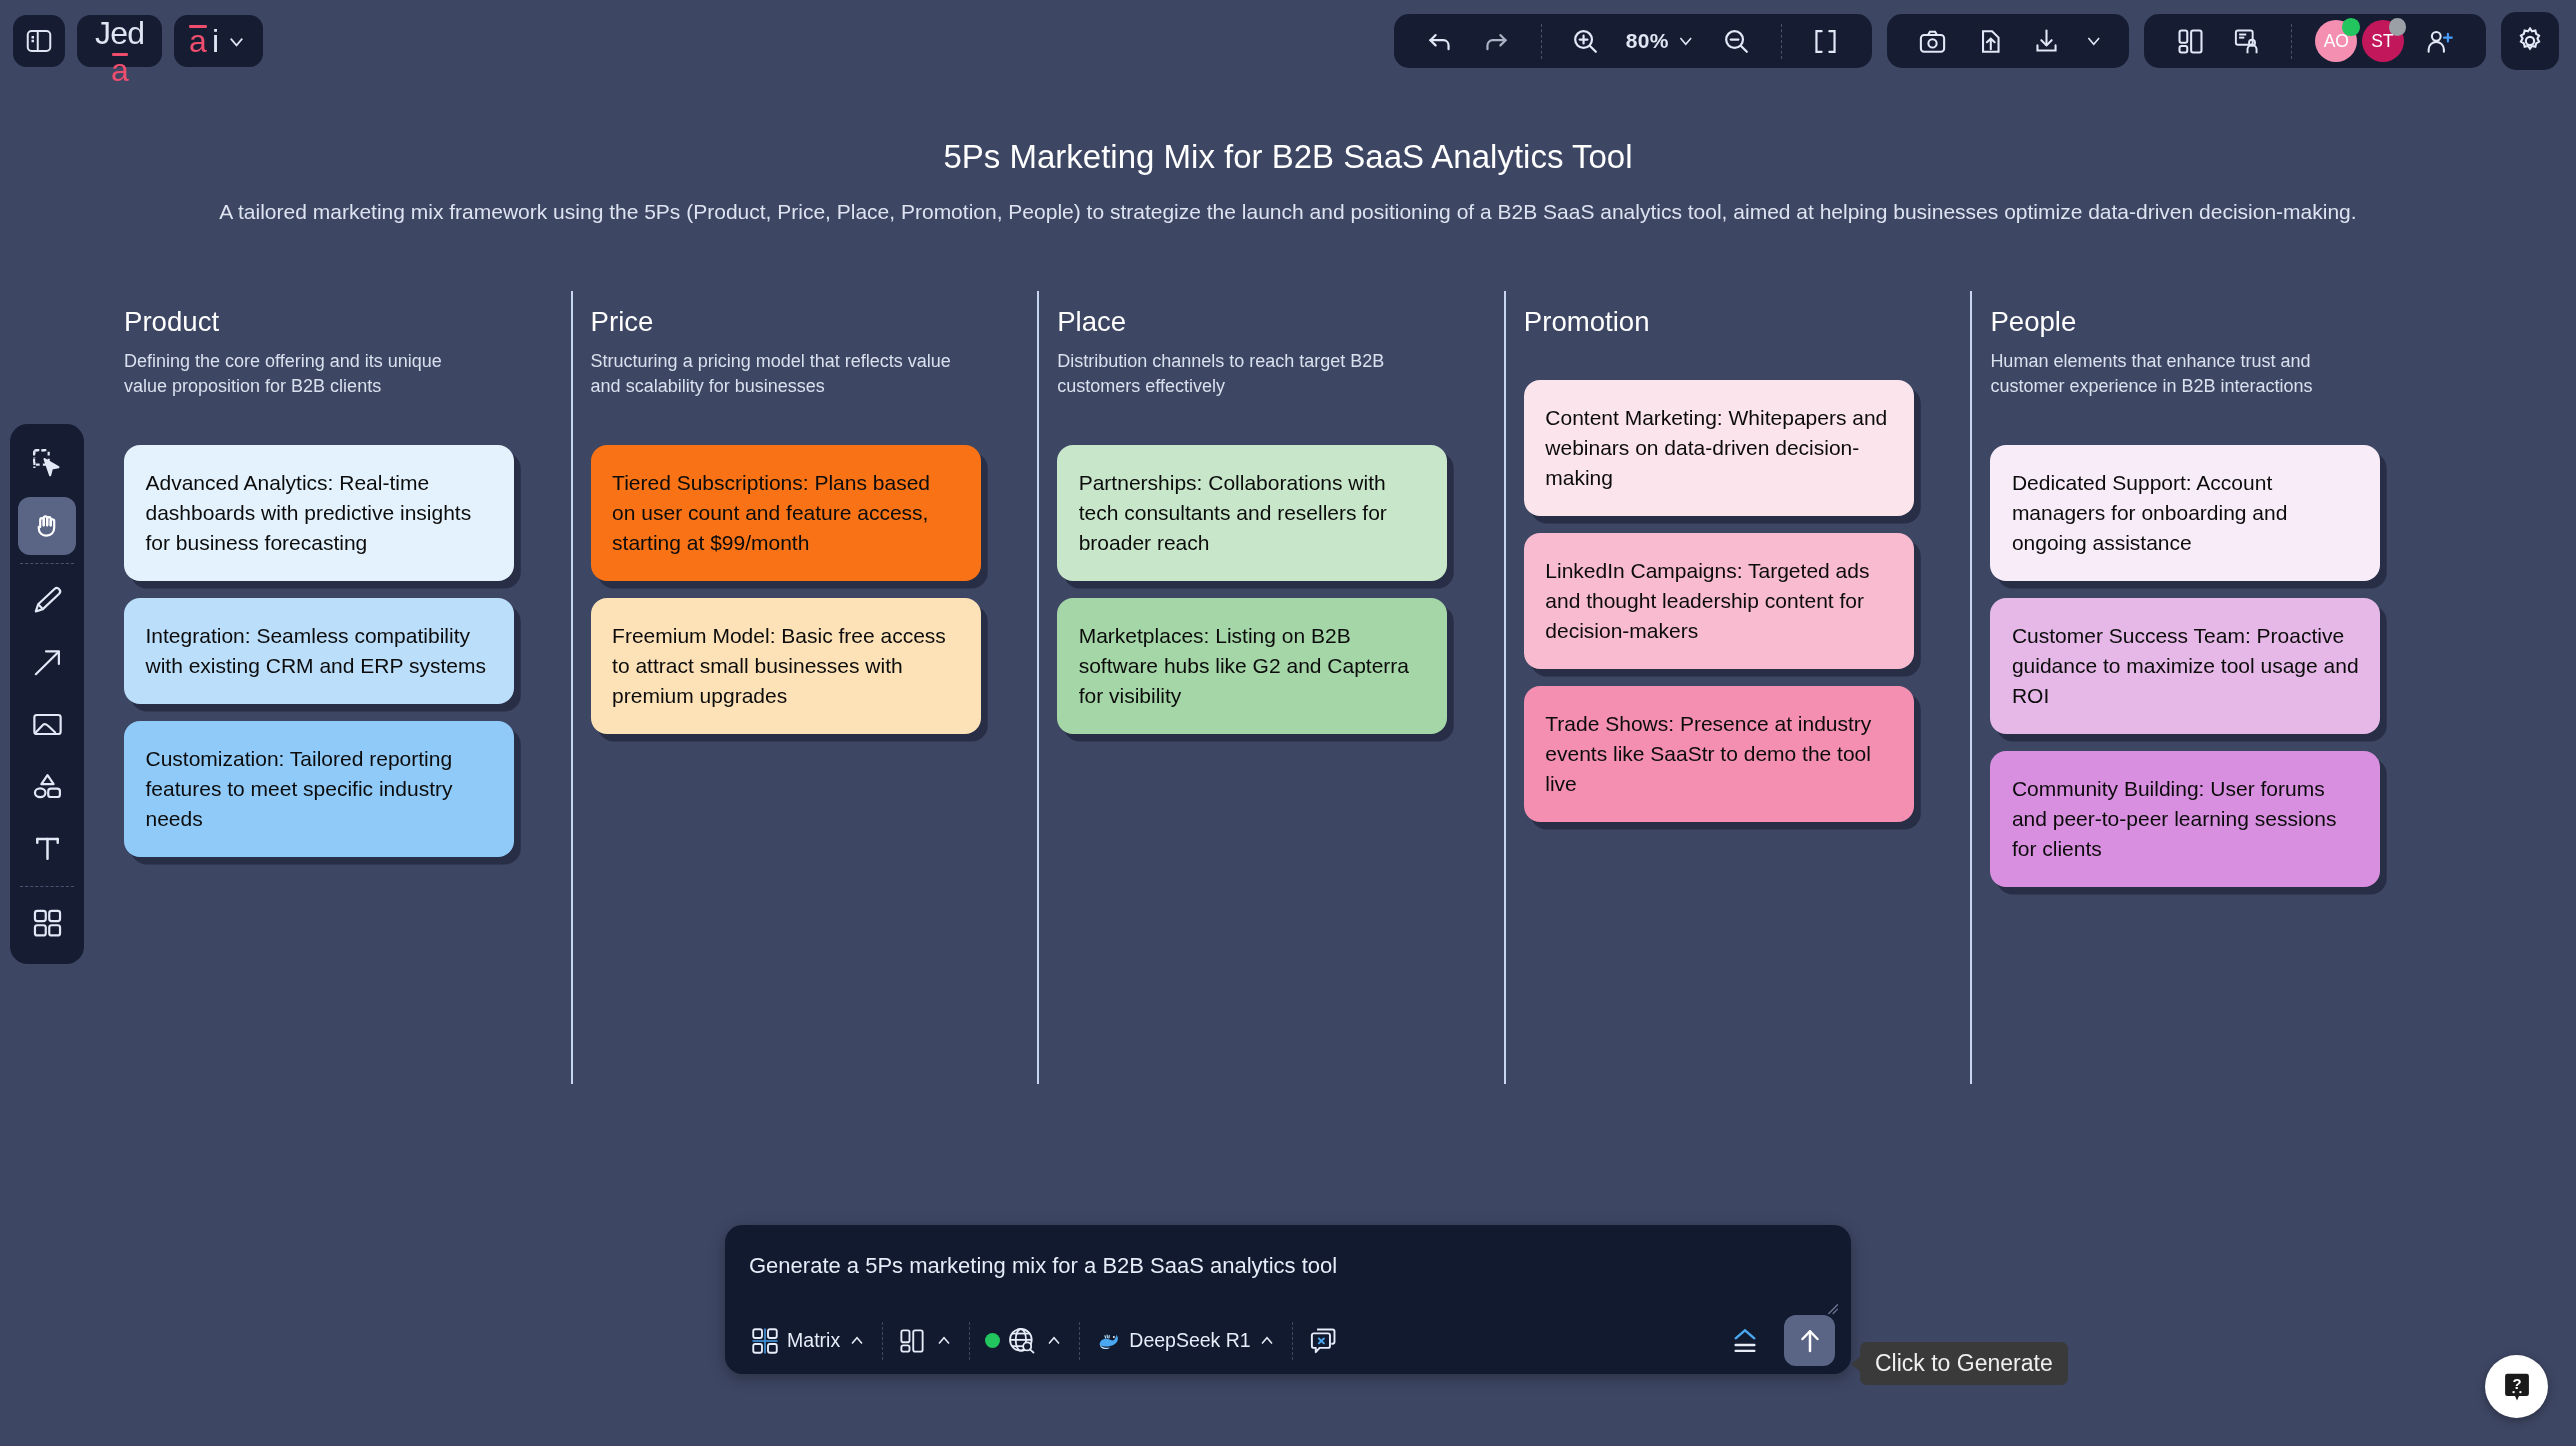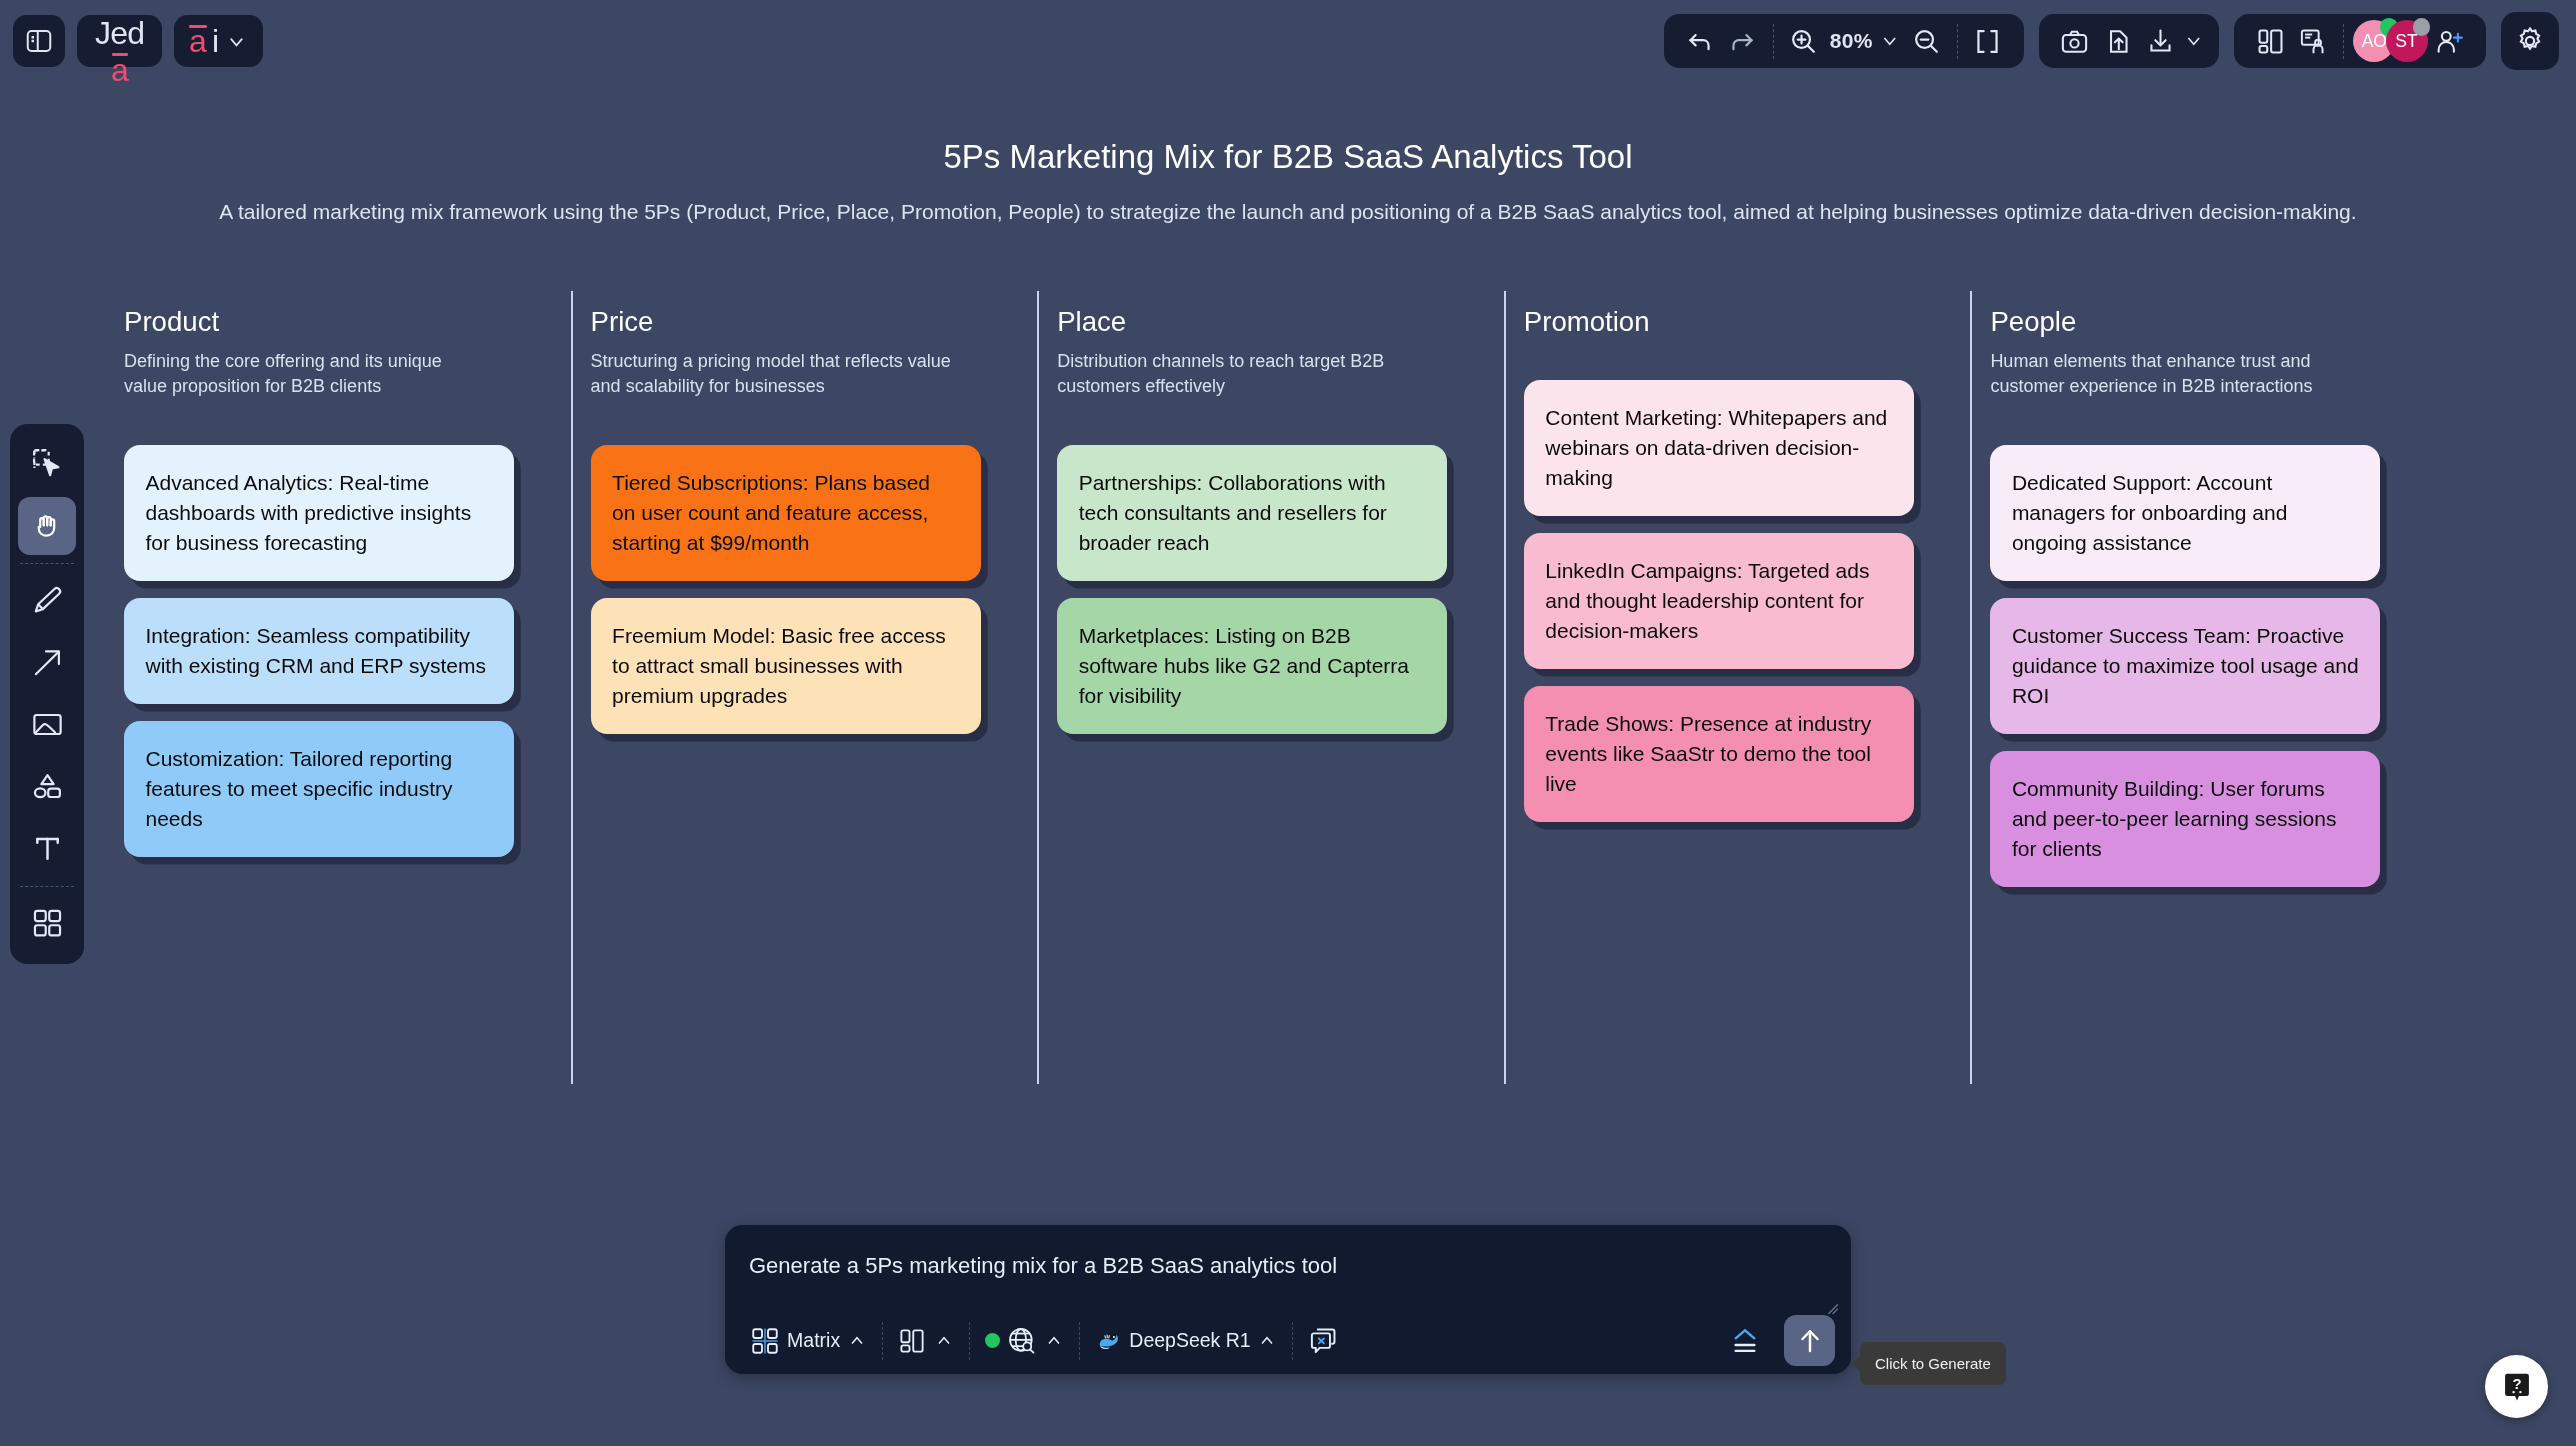--- a/index.html
+++ b/index.html
@@ -38,21 +38,21 @@
   .ai-a { color: #ef4d6e; font-size: 32px; position: relative; display: inline-block; }
   .ai-a::after {
     content: ""; position: absolute; left: 0; right: 0; top: 2.7px;
     height: 2.7px; background: #ef4d6e; border-radius: 1.3px;
   }
   .ai-i { color: #dfe5f2; font-size: 32px; }
 
   .tb-right { margin-left: auto; display: flex; align-items: center; gap: 15px; padding-right: 17.5px; }
   .group-pill {
     height: 54px; border-radius: 15px; background: #161d33;
-    display: flex; align-items: center; padding: 0 15px; gap: 1px;
+    display: flex; align-items: center; padding: 0 25px; gap: 15px;
   }
   .gicon { width: 42px; height: 42px; display: flex; align-items: center; justify-content: center; cursor: pointer; }
   .vdiv { width: 0; height: 35px; border-left: 1.3px dashed #4a5472; margin: 0 8px; }
   .zoom-label { color: #dfe5f2; font-size: 21px; font-weight: 700; letter-spacing: 0.3px; }
   .zoom-box { display: flex; align-items: center; gap: 6.7px; cursor: pointer; padding: 0 4px; }
 
   .avatar {
     width: 42px; height: 42px; border-radius: 50%;
     display: flex; align-items: center; justify-content: center;
     font-size: 17.5px; font-weight: 400; color: #fff; position: relative;
@@ -131,21 +131,21 @@
   .pdiv { width: 0; height: 38px; border-left: 1.3px dashed #3d4760; margin: 0 5.4px; }
   .green-dot { width: 15px; height: 15px; border-radius: 50%; background: #22c55e; }
   .send-btn {
     width: 51px; height: 51px; border-radius: 12px; background: #5a6485;
     display: flex; align-items: center; justify-content: center; cursor: pointer;
   }
   .tooltip {
     position: absolute; left: 1860px; top: 1342px; height: 43px;
     background: #3a3a3a; border-radius: 6.7px;
     display: flex; align-items: center; padding: 0 15px;
-    font-size: 15px; color: #f0f0f0; z-index: 45;
+    font-size: 23px; color: #f0f0f0; z-index: 45;
   }
   .tooltip::before {
     content: ""; position: absolute; left: -9.4px; top: 50%; transform: translateY(-50%);
     border-top: 8px solid transparent; border-bottom: 8px solid transparent;
     border-right: 10px solid #3a3a3a;
   }
   .helpbtn {
     position: absolute; right: 28px; bottom: 28px; width: 63px; height: 63px;
     border-radius: 50%; background: #ffffff; z-index: 45;
     display: flex; align-items: center; justify-content: center; cursor: pointer;

